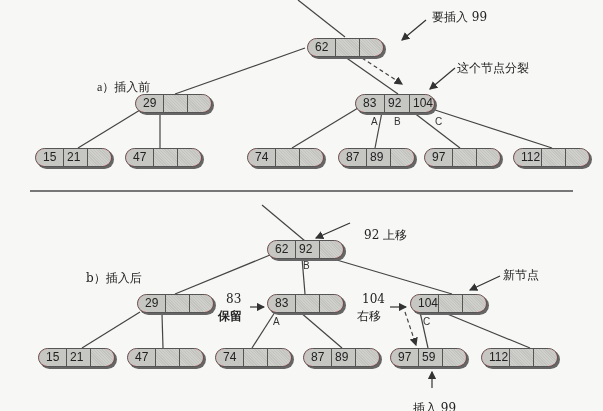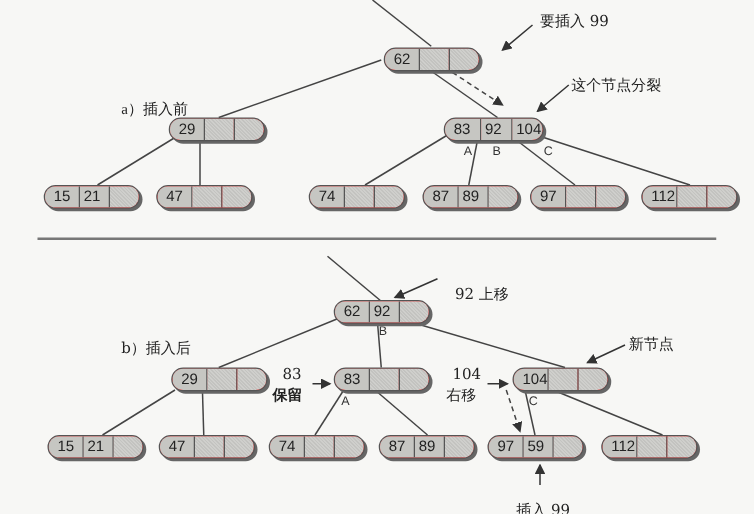--- a/index.html
+++ b/index.html
@@ -128,21 +128,21 @@
     <span class="cell"></span>
 </div>
 <div class="node" style="left:513px;top:148px;">
   <span class="cell filled">112</span>
     <span class="cell"></span>
     <span class="cell"></span>
 </div>
 
 <div class="divider"></div>
 
-<div class="label" style="left:97px;top:270px;">b）插入后</div>
+<div class="label" style="left:86px;top:270px;">b）插入后</div>
 <div class="label" style="left:364px;top:215px;margin-top:12px;">92 上移</div>
 <div class="label" style="left:503px;top:267px;">新节点</div>
 <div class="label" style="left:226px;top:292px;">83</div>
 <div class="label" style="left:218px;top:308px;font-weight:bold;">保留</div>
 <div class="label" style="left:362px;top:292px;">104</div>
 <div class="label" style="left:357px;top:308px;font-family:Liberation Mono, monospace;">右移</div>
 <div class="label" style="left:413px;top:400px;">插入 99</div>
 
 <div class="node" style="left:267px;top:240px;">
   <span class="cell filled">62</span>

